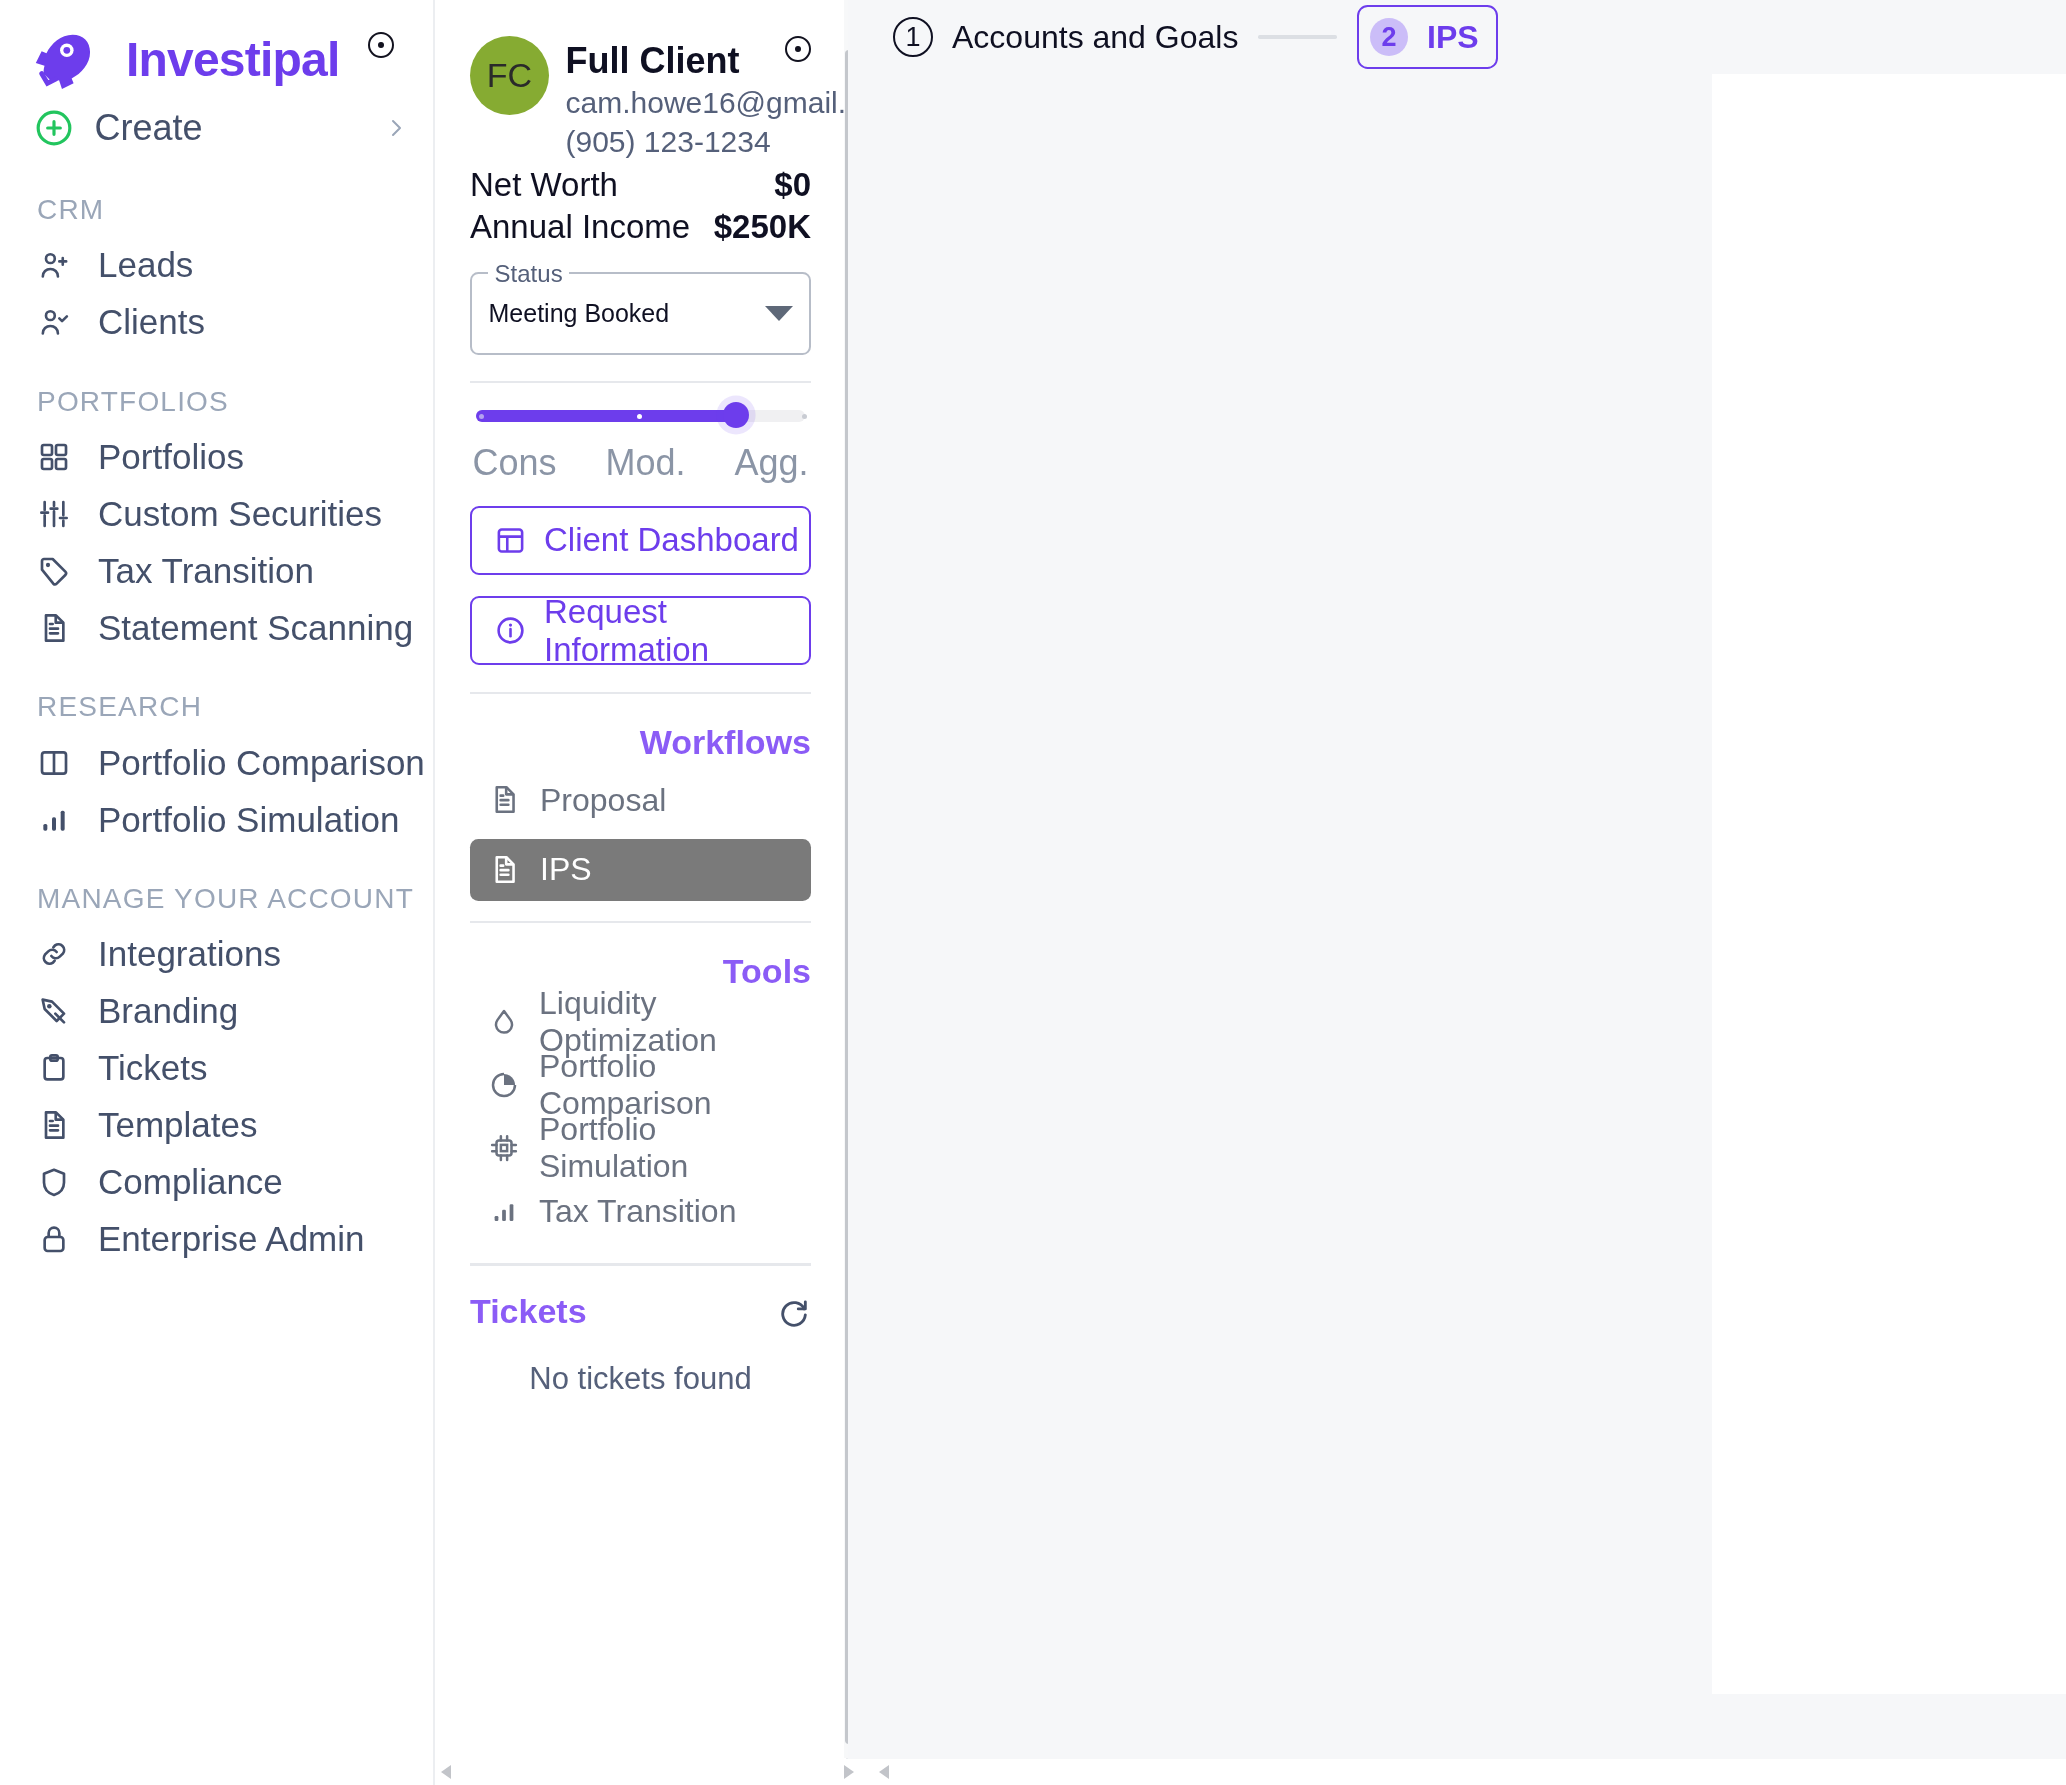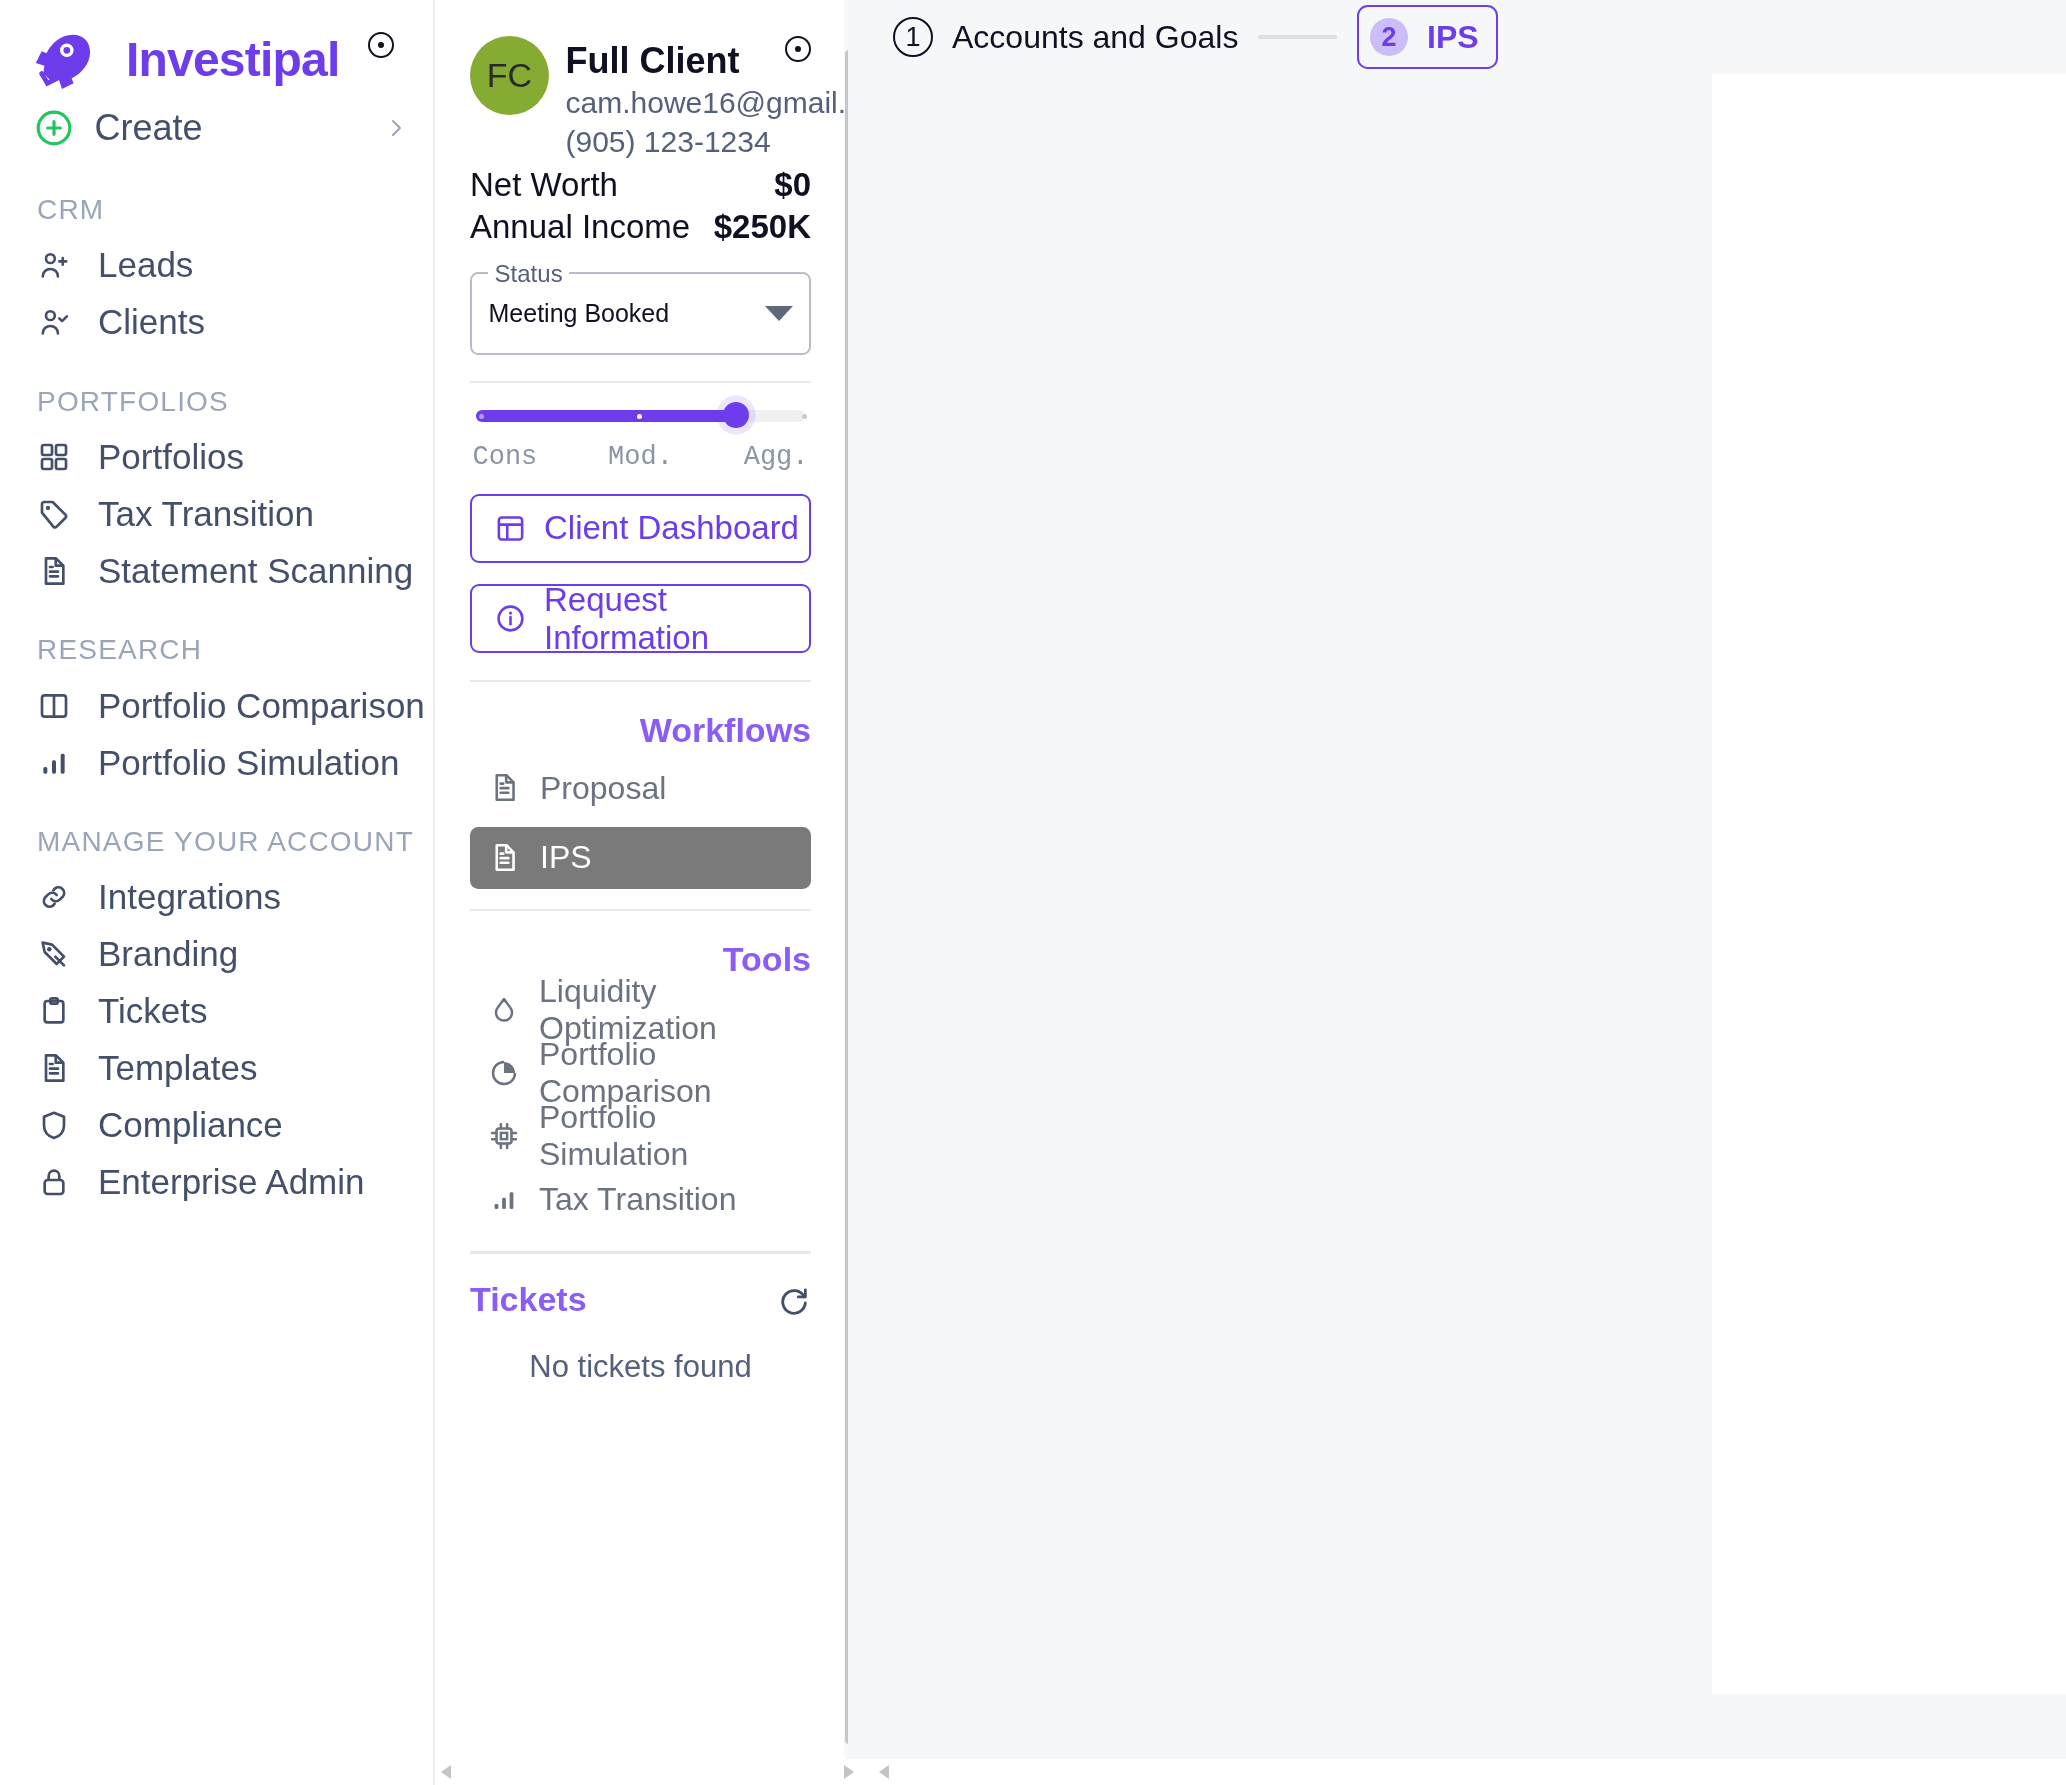--- a/index.html
+++ b/index.html
@@ -100,21 +100,21 @@
   .slider-tick { position: absolute; top: 11.6px; width: 5px; height: 5px; border-radius: 50%; background: #cdd0d6; }
   .slider-tick.t0 { left: 1%; background: #b4a2f0; }
   .slider-tick.t1 { left: 49%; background: #fff; }
   .slider-tick.t2 { left: 99%; background: #c9ccd3; }
   .slider-thumb {
     position: absolute; left: 79%; top: 0px; transform: translateX(-50%);
     width: 26px; height: 26px; border-radius: 50%; background: #6d3dec;
     box-shadow: 0 0 0 6.6px rgba(109,61,236,0.13);
   }
   .slider-scale { display: flex; justify-content: space-between; margin-top: 15px; padding: 0 2.5px; }
-  .slider-scale span { font-size: 27px; color: #8b95a6; font-family: Liberation Mono, monospace; }
+  .slider-scale span { font-size: 36px; color: #8b95a6; }
 
   .outline-btn {
     height: 69px; border: 2.5px solid #6d3dec; border-radius: 9px;
     display: flex; align-items: center; padding-left: 23px; margin-top: 21.5px; cursor: pointer;
   }
   .outline-btn .obicon { width: 31px; height: 31px; flex: 0 0 31px; }
   .outline-btn .oblabel { font-size: 33px; color: #6d3dec; margin-left: 18px; }
 
   .section-title { font-size: 34px; font-weight: 700; color: #8b5cf6; margin-top: 29px; text-align: right; }
 
@@ -234,20 +234,29 @@
     <div class="navitem">
       <span class="nicon">
         <svg viewBox="0 0 24 24" width="32" height="32">
             <rect x="3" y="3" width="7.5" height="7.5" rx="1.3" fill="none" stroke="#44506a" stroke-width="2"></rect>
             <rect x="13.5" y="3" width="7.5" height="7.5" rx="1.3" fill="none" stroke="#44506a" stroke-width="2"></rect>
             <rect x="3" y="13.5" width="7.5" height="7.5" rx="1.3" fill="none" stroke="#44506a" stroke-width="2"></rect>
             <rect x="13.5" y="13.5" width="7.5" height="7.5" rx="1.3" fill="none" stroke="#44506a" stroke-width="2"></rect>
           </svg>
       </span>
       <span class="nlabel">Portfolios</span>
+    </div>
+    <div class="navitem">
+      <span class="nicon">
+        <svg viewBox="0 0 24 24" width="32" height="32">
+            <path d="M5 3v6M5 13v8M12 3v3M12 10v11M19 3v10M19 17v4" stroke="#44506a" stroke-width="2" stroke-linecap="round"></path>
+            <path d="M2.5 11h5M9.5 8h5M16.5 15h5" stroke="#44506a" stroke-width="2" stroke-linecap="round"></path>
+          </svg>
+      </span>
+      <span class="nlabel">Custom Securities</span>
     </div>
     <div class="navitem">
       <span class="nicon">
         <svg viewBox="0 0 24 24" width="32" height="32">
             <path d="M3 11V4.5C3 3.7 3.7 3 4.5 3H11l9.5 9.5a1.8 1.8 0 010 2.5l-6.5 6.5a1.8 1.8 0 01-2.5 0L3 11z" fill="none" stroke="#44506a" stroke-width="2" stroke-linejoin="round"></path>
             <circle cx="7.5" cy="7.5" r="1.6" fill="#44506a"></circle>
           </svg>
       </span>
       <span class="nlabel">Tax Transition</span>
     </div>

